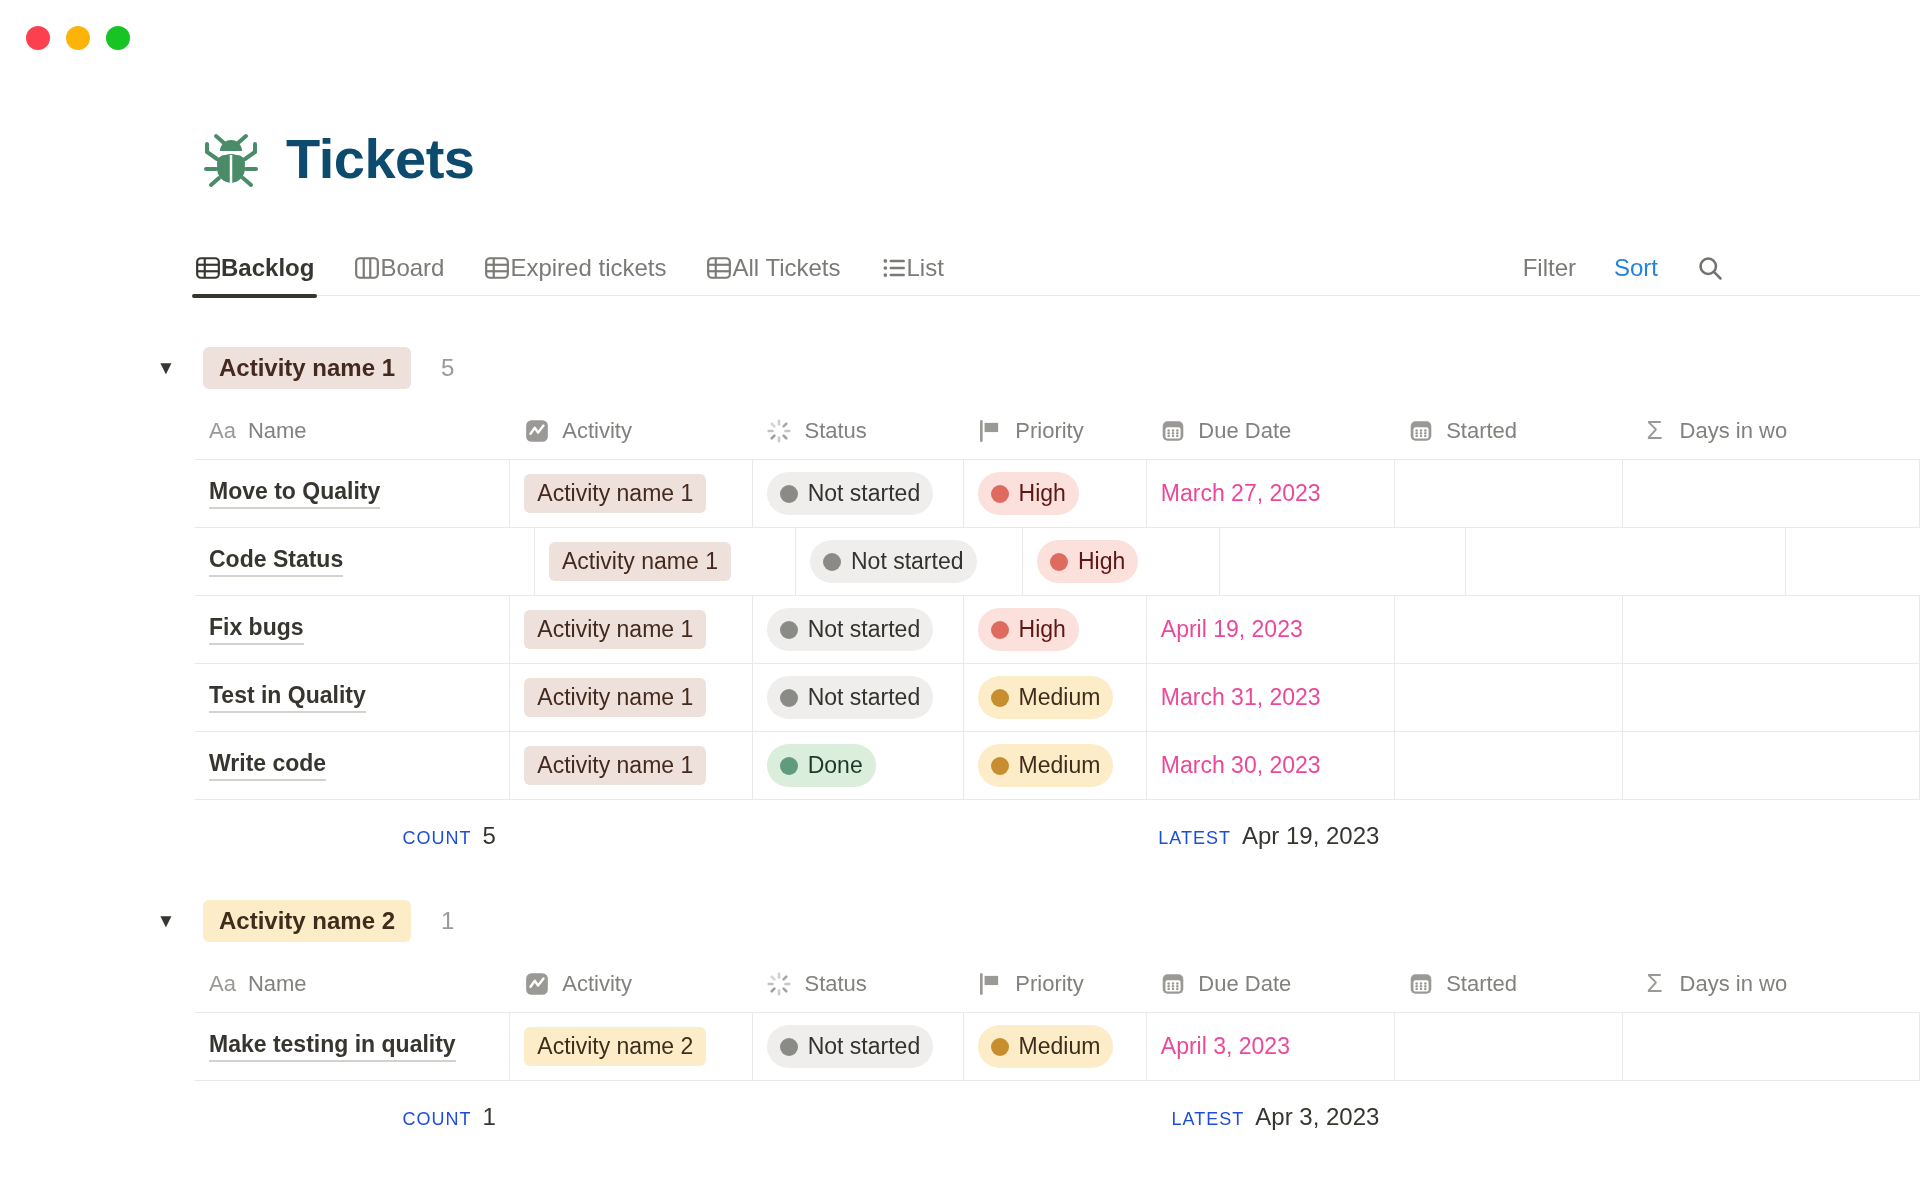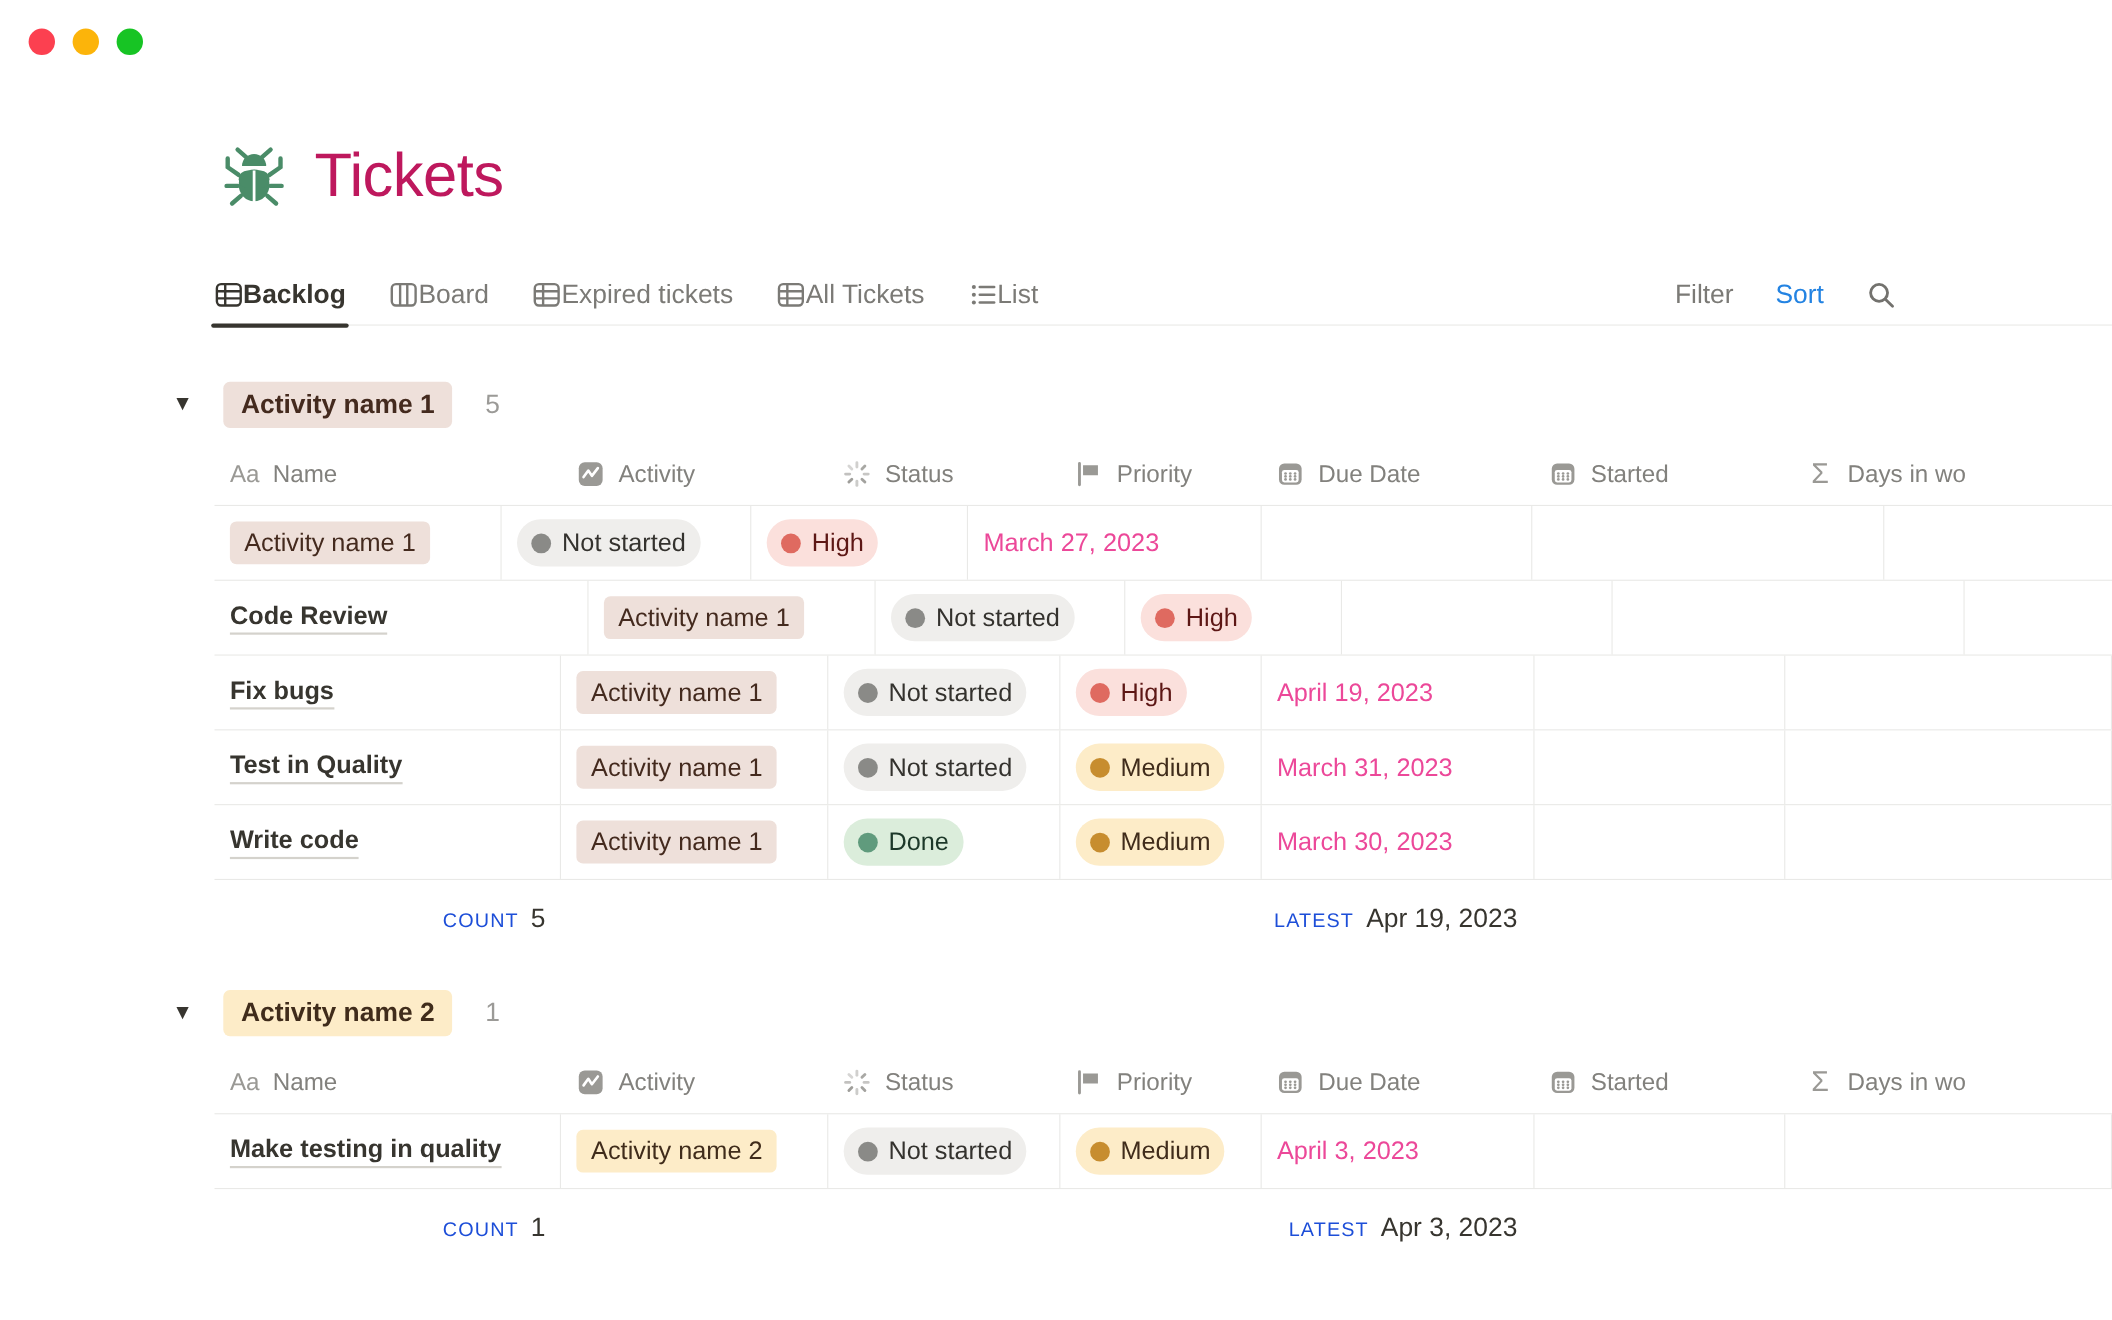--- a/index.html
+++ b/index.html
@@ -9,21 +9,21 @@
     font-family:"Liberation Sans", sans-serif; color:#37352f;
   }
   svg { display:block; }
 
   
   .traffic { position:absolute; top:26px; left:26px; display:flex; gap:16px; }
   .light { width:24px; height:24px; border-radius:50%; }
 
   
   .title-row { position:absolute; left:202px; top:126px; display:flex; align-items:center; gap:26px; }
-  .page-title { font-size:56px; font-weight:400; letter-spacing:-0.5px; color:#be185d; }
+  .page-title { font-size:56px; font-weight:700; letter-spacing:-0.5px; color:#0c4a6e; }
 
   
   .tabs-bar { position:absolute; left:195px; right:0; top:240px; height:56px; border-bottom:1px solid #e9e9e7; }
   .tabs { display:flex; gap:40px; height:56px; align-items:center; }
   .tab { display:flex; align-items:center; font-size:24px; color:#7b7a76; position:relative; height:56px; cursor:pointer; }
   .tab.active { color:#37352f; font-weight:700; }
   .tab.active::after { content:""; position:absolute; left:-3px; right:-3px; bottom:-2px; height:4px; background:#37352f; border-radius:2px; }
   .actions { position:absolute; right:196px; top:0; height:56px; display:flex; align-items:center; gap:38px; font-size:24px; }
   .action-label { cursor:pointer; }
 
@@ -253,20 +253,23 @@
               </svg>
             </span>
        <span>Started</span>
      </div>
           <div class="th col-days">
        <span class="th-icon" style="color:#9a9995"><span class="sigma">Σ</span></span>
        <span>Days in wo</span>
      </div>
         </div>
       <div class="tr">
+    <div class="td col-name">
+      <span class="name-text">Move to Quality</span>
+    </div>
     <div class="td col-activity">
       <span class="tag" style="background:#eee0da;color:#442a1e">Activity name 1</span>
     </div>
     <div class="td col-status">
       <span class="pill pill-status" style="background:#efeeec;color:#34322e">
         <span class="dot" style="background:#8a8a87"></span>
         <span>Not started</span>
       </span>
     </div>
     <div class="td col-priority">
@@ -276,21 +279,21 @@
       </span>
     </div>
     <div class="td col-due">
       <span class="due-text">March 27, 2023</span>
     </div>
     <div class="td col-started"></div>
     <div class="td col-days"></div>
   </div>
         <div class="tr">
     <div class="td col-name">
-      <span class="name-text">Code Review</span>
+      <span class="name-text">Code Status</span>
     </div>
     <div class="td col-activity">
       <span class="tag" style="background:#eee0da;color:#442a1e">Activity name 1</span>
     </div>
     <div class="td col-status">
       <span class="pill pill-status" style="background:#efeeec;color:#34322e">
         <span class="dot" style="background:#8a8a87"></span>
         <span>Not started</span>
       </span>
     </div>

